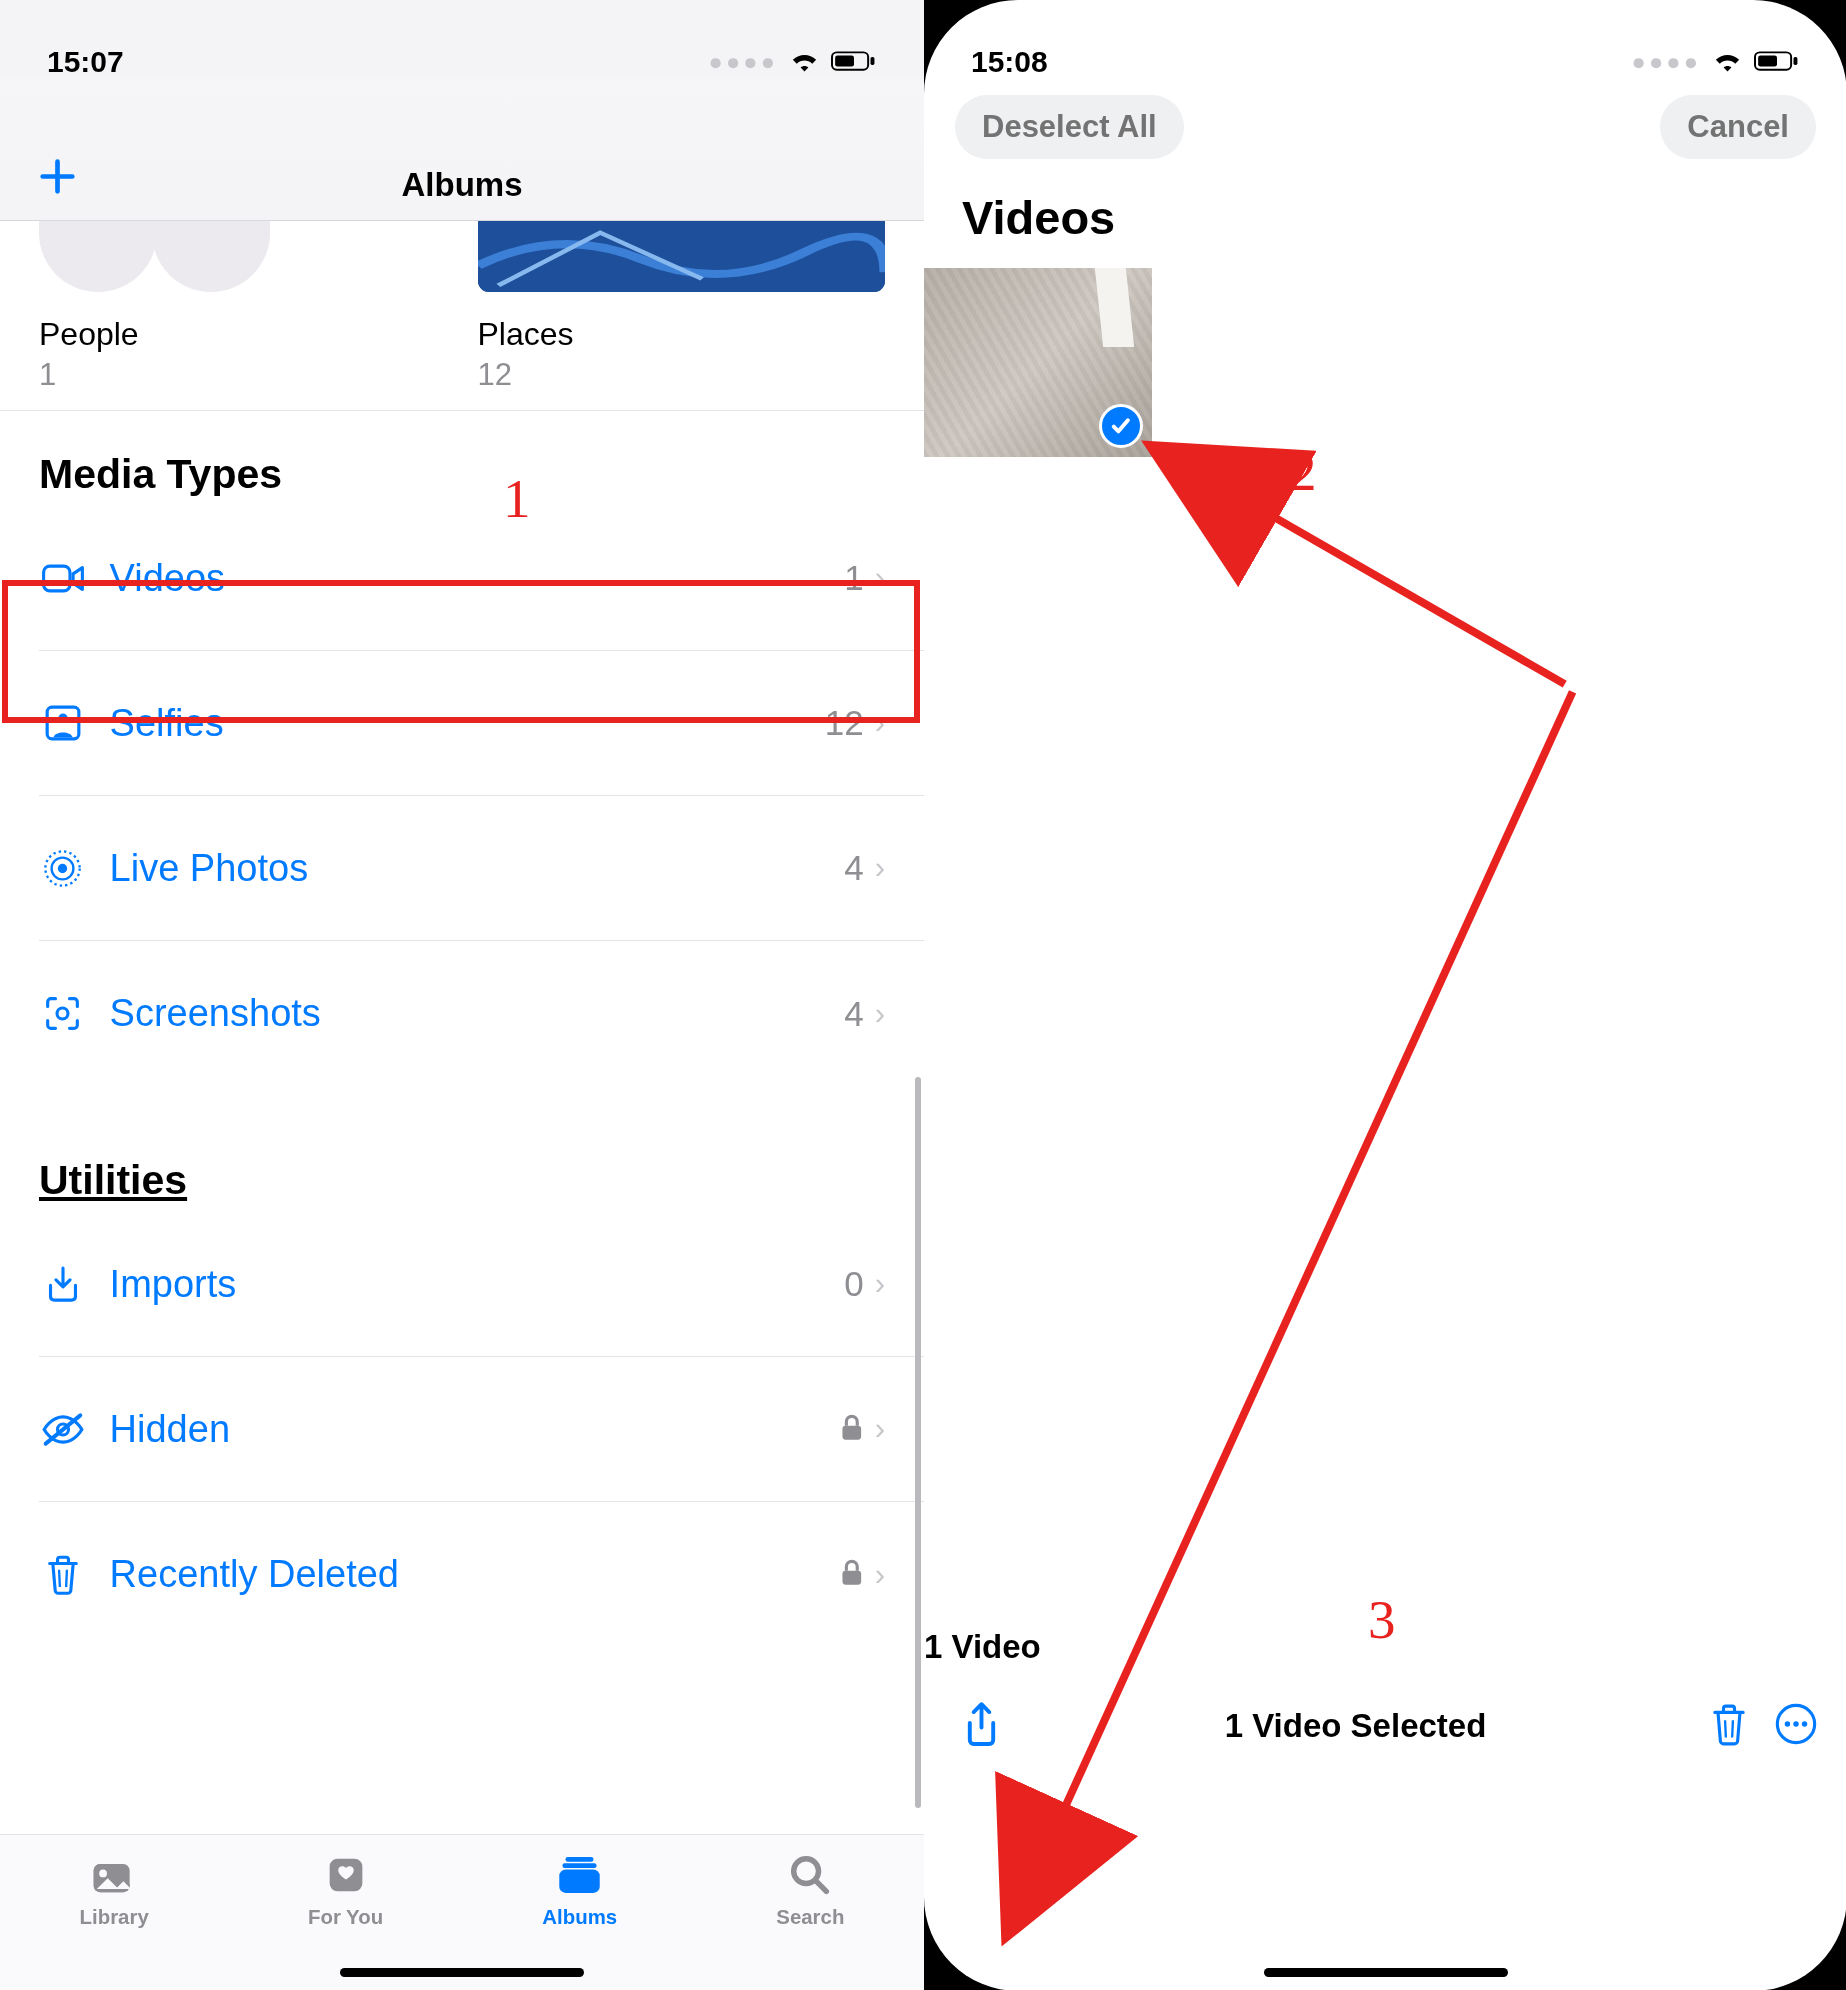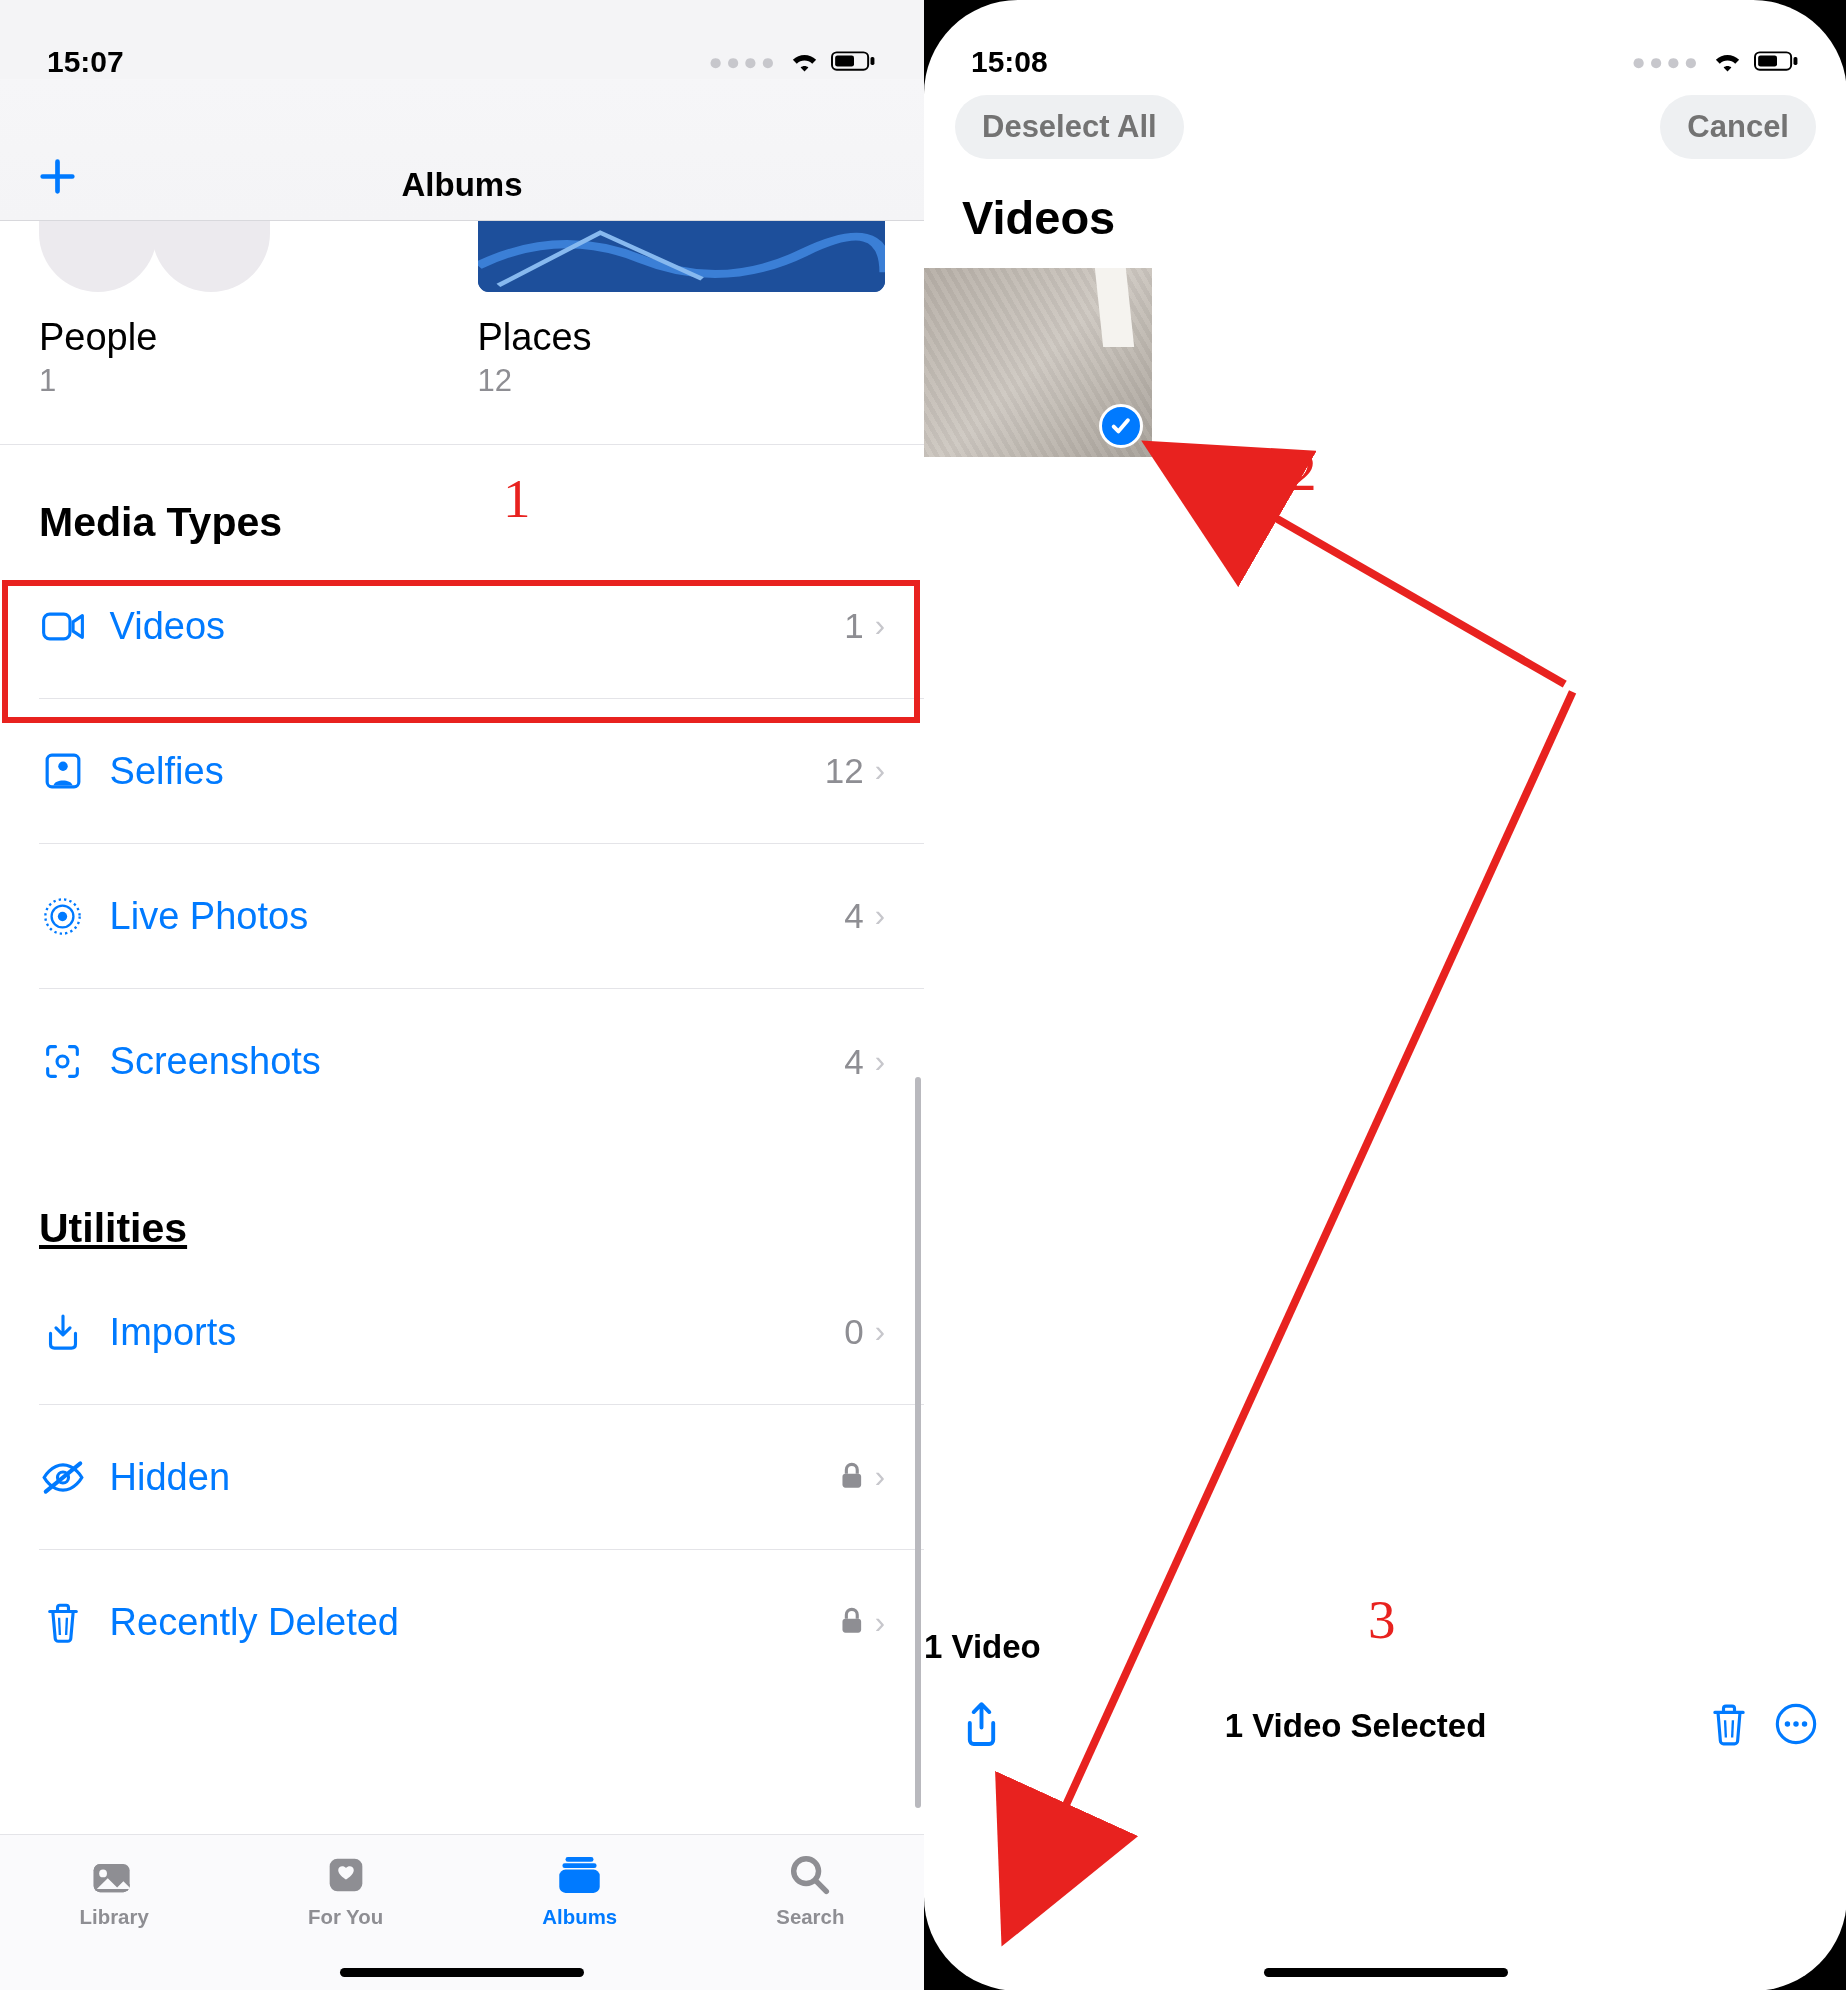--- a/index.html
+++ b/index.html
@@ -84,21 +84,21 @@
     gap: 31px;
   }
   .pp-item { flex:1; }
   .pp-thumb {
     height: 86px;
     border-radius: 9.4px;
     background:#e9e9ee;
     overflow:hidden;
   }
   .pp-thumb.places { background:#1d4f9b; }
-  .pp-label { font-size:38px; color:#000; margin-top:23.6px; }
+  .pp-label { font-size:32px; color:#000; margin-top:23.6px; }
   .pp-count { font-size:31px; color:#8e8e93; margin-top:4.7px; }
   
   .section-title {
     font-size:41px;
     font-weight:800;
     color:#000;
     padding: 31px 39px 7.9px 39px;
   }
   
   .list { padding-left:39px; }
@@ -327,21 +327,21 @@
           <rect width="200" height="60" fill="#1d4f9b"></rect>
           <path d="M0 40 Q40 10 80 35 T160 30 T200 45" stroke="#3b7fd6" stroke-width="6" fill="none"></path>
           <path d="M10 55 L60 15 L110 50" stroke="#87b9ef" stroke-width="3" fill="none"></path>
         </svg>
       </div>
       <div class="pp-label">Places</div>
       <div class="pp-count">12</div>
     </div>
   </div>
 
-  <div class="section-title" style="border-top:0.8px solid #e4e4e8;margin-top:45px;padding-top:54px;">Media Types</div>
+  <div class="section-title" style="border-top:0.8px solid #e4e4e8;margin-top:17px;padding-top:40px;">Media Types</div>
   <div class="list">
     <div class="list-row">
       <span class="list-icon">
         <svg width="42" height="31" viewBox="0 0 54 40">
             <rect x="2" y="4" width="34" height="32" rx="8" fill="none" stroke="#007aff" stroke-width="4"></rect>
             <path d="M40 14l12-8v28l-12-8z" fill="none" stroke="#007aff" stroke-width="4" stroke-linejoin="round"></path>
           </svg>
       </span>
       <span class="list-label">Videos</span>
       <span class="list-count">1</span>

